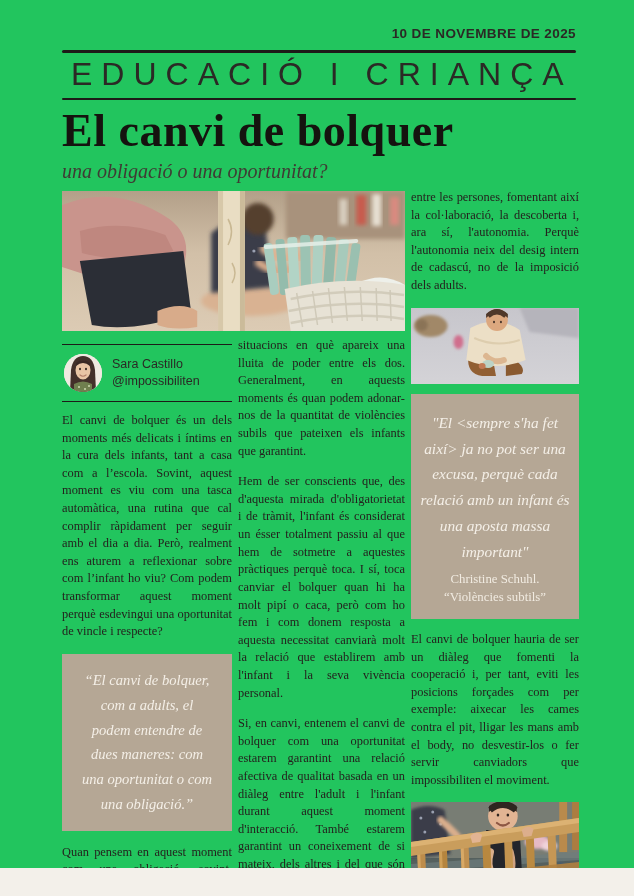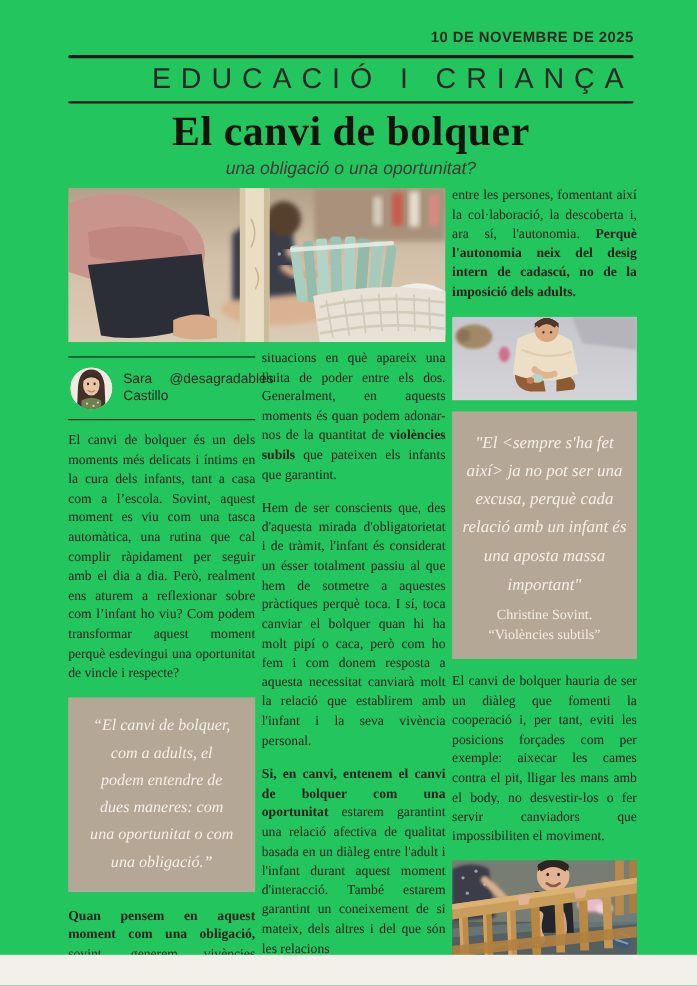--- a/index.html
+++ b/index.html
@@ -12,61 +12,61 @@
   
   .header{padding:26px 58px 0 62px;}
   .date{
     text-align:right;font-family:"Liberation Sans",sans-serif;
     font-weight:700;font-size:13.5px;letter-spacing:.4px;color:#2b2925;
   }
   .rule{height:2.5px;background:#1d1b18;border-radius:2px;}
   .rule-top{margin-top:9px;}
   .rule-bottom{margin-top:2px;}
   .section-title{
-    text-align:right;font-family:"Liberation Sans",sans-serif;
-    font-weight:300;font-size:26px;letter-spacing:9px;color:#2b2925;
+    text-align:left;font-family:"Liberation Sans",sans-serif;
+    font-weight:300;font-size:32px;letter-spacing:9px;color:#2b2925;
     padding:3px 0 3px 9px;white-space:nowrap;
   }
   .main-title{
-    margin:4px 0 0 0;text-align:center;
+    margin:4px 0 0 0;text-align:left;
     font-family:"Liberation Serif",serif;font-weight:700;
-    font-size:38px;letter-spacing:.5px;color:#15130f;
+    font-size:46px;letter-spacing:.5px;color:#15130f;
   }
   .subtitle{
-    text-align:center;font-family:Liberation Sans, sans-serif;font-style:italic;
-    font-size:16px;color:#3f3b34;margin-top:3px;
+    text-align:left;font-family:Liberation Serif, serif;font-style:italic;
+    font-size:20px;color:#3f3b34;margin-top:3px;
   }
   
   .content{
     display:grid;
     grid-template-columns:170px 167px 168px;
     grid-template-rows:140px auto;
     column-gap:6px;
     margin:8px 56px 0 62px;
   }
   .main-photo{grid-column:1/3;grid-row:1;margin:0;}
   .col-left{grid-column:1;grid-row:2;}
   .col-mid{grid-column:2;grid-row:2;padding-top:6px;}
   .col-right{grid-column:3;grid-row:1/3;margin-top:-2px;}
   .main-photo svg,.photo svg{display:block;width:100%;height:100%;}
   
   .body-text{
     font-size:12.4px;line-height:1.42;text-align:justify;
     margin:0 0 13px 0;color:#24221e;
   }
-  .body-text b{font-weight:700;}
+  .body-text b{font-weight:400;}
   
   .byline{
     border-top:1.5px solid #1d1b18;border-bottom:1.5px solid #1d1b18;
     margin:13px 0 10px 0;padding:9px 2px;
     display:flex;align-items:center;gap:10px;
   }
   .avatar{width:38px;height:38px;border-radius:50%;overflow:hidden;flex:none;background:#f1ece4;}
   .avatar svg{display:block;width:100%;height:100%;}
-  .author-text{display:flex;flex-direction:row;gap:1px;}
+  .author-text{display:flex;flex-direction:column;gap:1px;}
   .author-name,.author-handle{
     font-family:"Liberation Sans",sans-serif;font-size:12.5px;color:#2b2925;line-height:1.25;
   }
   
   .quote-box{
     background:#b5a795;color:#f4efe7;margin:2px 0 13px 0;
     padding:14px 19px;text-align:center;
     font-style:italic;font-size:14.6px;line-height:1.7;
   }
   .quote-box-right{font-size:15.4px;line-height:1.68;padding:16px 8px 12px 8px;margin:4px 0 12px 0;}
@@ -164,21 +164,21 @@
             <ellipse cx="22" cy="15" rx="1" ry="1.2" fill="#3a2c24"></ellipse>
             <path d="M16 21 Q19 23.5 22 21" stroke="#b4806a" stroke-width="1.2" fill="none" stroke-linecap="round"></path>
             <path d="M10 30 Q19 25 28 30 L28 38 L10 38 Z" fill="#70804f"></path>
             <circle cx="15" cy="33" r="1" fill="#cdd8ae"></circle>
               <circle cx="21" cy="35" r="1" fill="#cdd8ae"></circle>
               <circle cx="25" cy="32" r="1" fill="#cdd8ae"></circle>
           </svg>
         </span>
         <span class="author-text">
           <span class="author-name">Sara Castillo</span>
-          <span class="author-handle">@desagradables</span>
+          <span class="author-handle">@impossibiliten</span>
         </span>
       </div>
       <p class="body-text">El canvi de bolquer és un dels moments més delicats i íntims en la cura dels infants, tant a casa com a l’escola. Sovint, aquest moment es viu com una tasca automàtica, una rutina que cal complir ràpidament per seguir amb el dia a dia. Però, realment ens aturem a reflexionar sobre com l’infant ho viu? Com podem transformar aquest moment perquè esdevingui una oportunitat de vincle i respecte?</p>
       <blockquote class="quote-box">
         <span>“El canvi de bolquer, com a adults, el podem entendre de dues maneres: com una oportunitat o com una obligació.”</span>
       </blockquote>
       <p class="body-text"><b>Quan pensem en aquest moment com una obligació,</b><span> sovint, generem vivències desagradables, moments de tensió entre l'adult i l'infant i</span></p>
     </div>
 
     <div class="col col-mid">
@@ -218,21 +218,21 @@
             <ellipse cx="91" cy="14" rx="1" ry="1.2" fill="#47342a"></ellipse>
           <path d="M76 48 Q84 56 94 52" stroke="#dcb690" stroke-width="6" fill="none" stroke-linecap="round"></path>
           <ellipse cx="78" cy="56" rx="6" ry="4" fill="#bcd3c6"></ellipse>
           <ellipse cx="72" cy="58" rx="3.5" ry="3" fill="#c27b55"></ellipse>
         </svg>
       </figure>
 
 
       <blockquote class="quote-box quote-box-right">
         <span>"El &lt;sempre s'ha fet així&gt; ja no pot ser una excusa, perquè cada relació amb un infant és una aposta massa important"</span>
-        <span class="quote-author">Christine Sovint.</span>
+        <span class="quote-author">Christine Schuhl.</span>
         <span class="quote-source">“Violències subtils”</span>
       </blockquote>
 
       <p class="body-text">El canvi de bolquer hauria de ser un diàleg que fomenti la cooperació i, per tant, eviti les posicions forçades com per exemple: aixecar les cames contra el pit, lligar les mans amb el body, no desvestir-los o fer servir canviadors que impossibiliten el moviment.</p>
 
       <figure class="photo photo-crib">
         <svg viewBox="0 0 170 88" preserveAspectRatio="none">
           <defs>
             <filter id="b3" x="-20%" y="-20%" width="140%" height="140%">
                 <feGaussianBlur stdDeviation="1.4"></feGaussianBlur>

